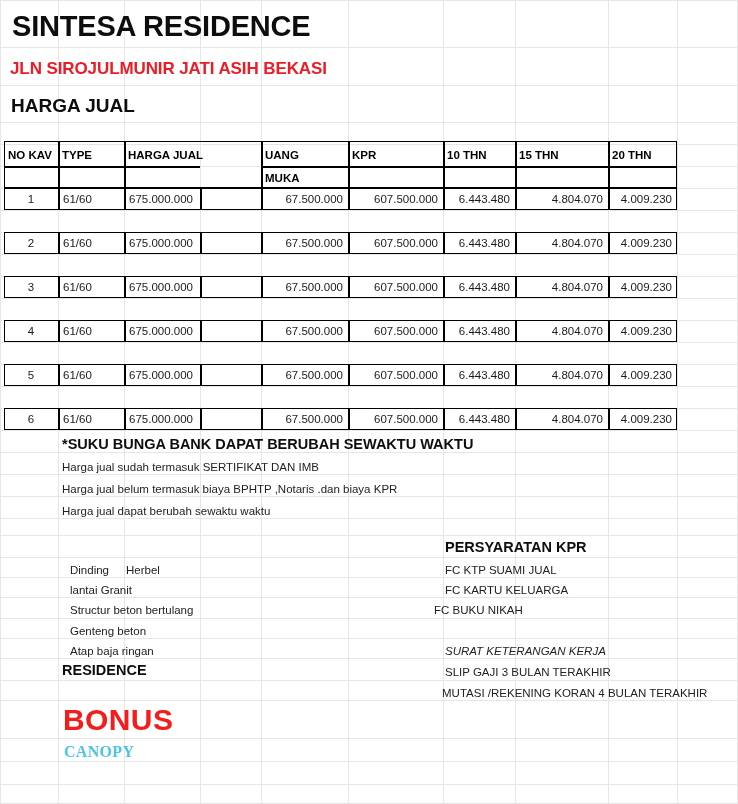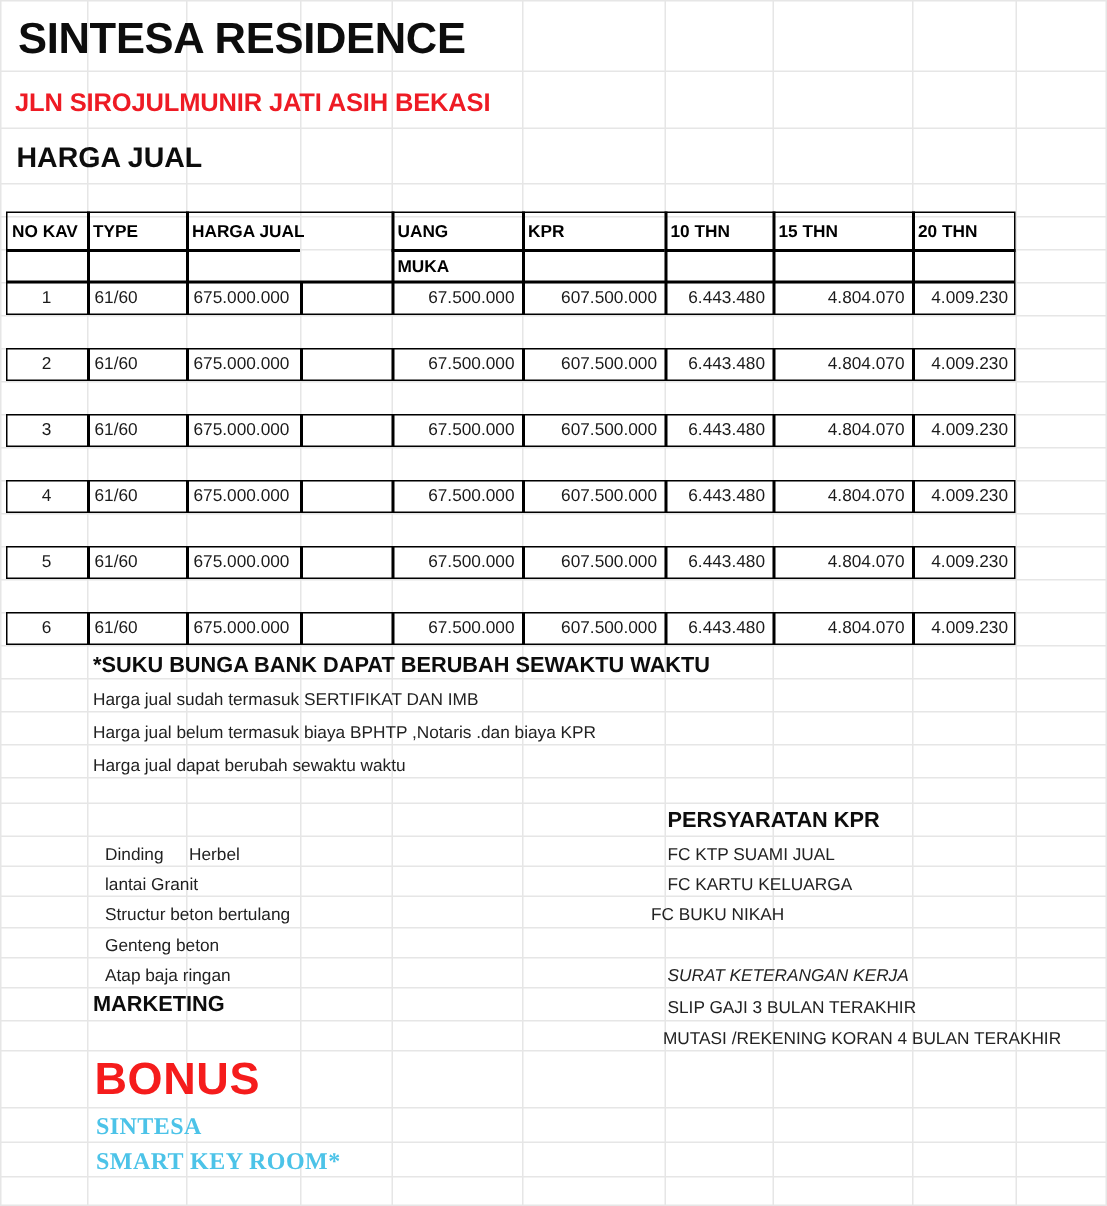--- a/index.html
+++ b/index.html
@@ -330,29 +330,28 @@
 
 
   <div class="cell al note" style="left:70px; top:561px; width:120px; height:18px;">Dinding</div>
   <div class="cell al note" style="left:126px; top:561px; width:120px; height:18px;">Herbel</div>
 
   <div class="cell al note" style="left:70px; top:581px; width:260px; height:18px;">lantai Granit</div>
   <div class="cell al note" style="left:70px; top:601px; width:260px; height:18px;">Structur beton bertulang</div>
   <div class="cell al note" style="left:70px; top:622px; width:260px; height:18px;">Genteng beton</div>
   <div class="cell al note" style="left:70px; top:642px; width:260px; height:18px;">Atap baja ringan</div>
 
-  <div class="cell al mkt" style="left:62px; top:659px; width:240px; height:22px;">MARKETING</div>
+  <div class="cell al mkt" style="left:62px; top:659px; width:240px; height:22px;">RESIDENCE</div>
 
   <div class="cell al req-hdr" style="left:445px; top:537px; width:260px; height:20px;">PERSYARATAN KPR</div>
 
   <div class="cell al note" style="left:445px; top:561px; width:290px; height:18px;">FC KTP SUAMI JUAL</div>
   <div class="cell al note" style="left:445px; top:581px; width:290px; height:18px;">FC KARTU KELUARGA</div>
   <div class="cell al note" style="left:434px; top:601px; width:290px; height:18px;">FC BUKU NIKAH</div>
   <div class="cell al note" style="left:445px; top:642px; width:290px; height:18px;font-style:italic;">SURAT KETERANGAN KERJA</div>
   <div class="cell al note" style="left:445px; top:663px; width:290px; height:18px;">SLIP GAJI 3 BULAN TERAKHIR</div>
   <div class="cell al note" style="left:442px; top:684px; width:296px; height:18px;">MUTASI /REKENING KORAN 4 BULAN TERAKHIR</div>
 
   <div class="cell al bonus" style="left:63px; top:703px; width:240px; height:34px;">BONUS</div>
 
-  <div class="cell al bonus-item" style="left:64px; top:742px; width:240px; height:20px;">SINTESA</div>
-  <div class="cell al bonus-item" style="left:64px; top:765px; width:260px; height:20px;">SMART KEY ROOM*</div>
+  <div class="cell al bonus-item" style="left:64px; top:742px; width:240px; height:20px;">CANOPY</div>
 
 </div>
 
 </body></html>

